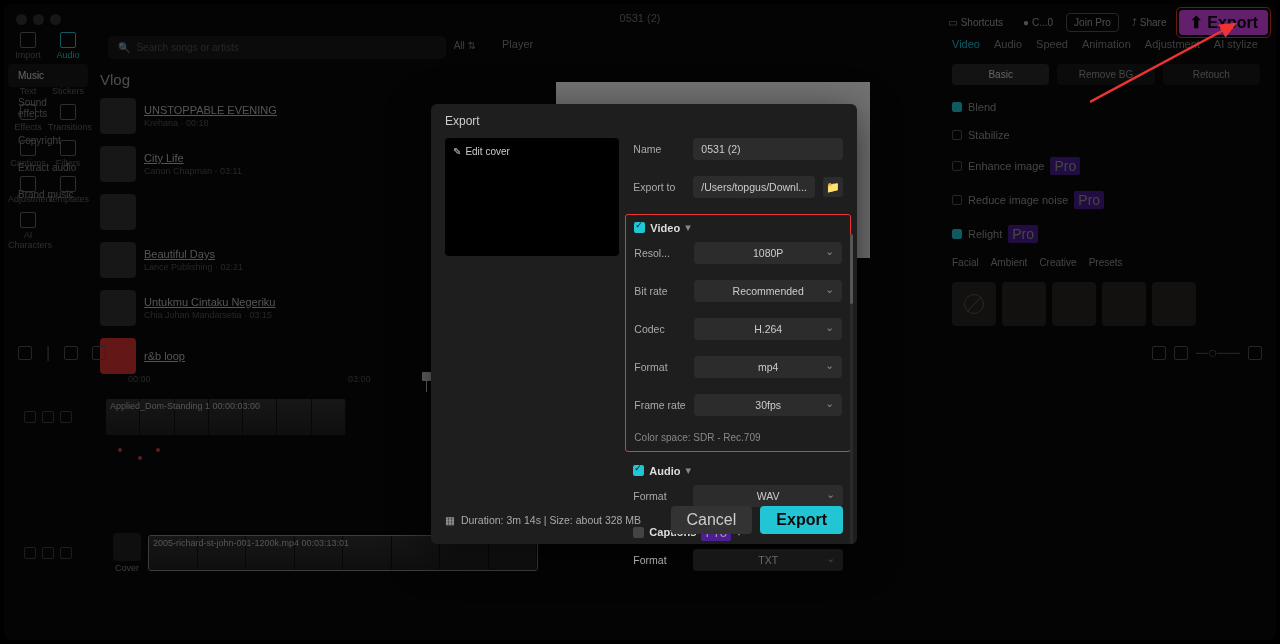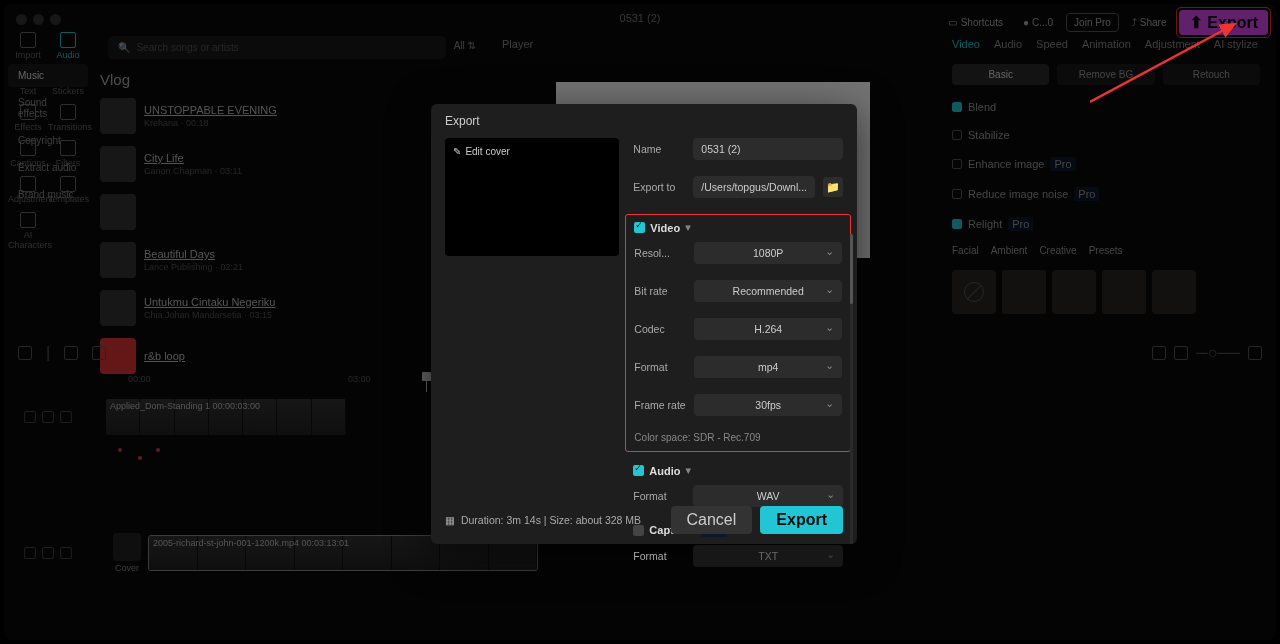--- a/index.html
+++ b/index.html
@@ -38,21 +38,21 @@
 .pl-canvas { background:#fff; margin:22px auto; width:314px; height:176px; position:relative; }
 .right-panel { position:absolute; top:24px; right:4px; width:332px; bottom:310px; z-index:2; padding:4px 12px; }
 .rtabs { display:flex; gap:14px; font-size:11px; color:#888; padding:6px 0; }
 .rtabs .act { color:#22c5d4; }
 .pillrow { display:flex; gap:8px; margin:8px 0;justify-content:center; }
 .pill { flex:1; text-align:center; font-size:10px; color:#999; padding:5px; background:#1a1a1a; border-radius:4px; }
 .pill.act { background:#2a2a2a; color:#ddd; }
 .opt-row { display:flex; align-items:center; gap:6px; color:#999; font-size:11px; padding:8px 0; }
 .chk { width:10px; height:10px; border:1px solid #555; border-radius:2px; }
 .chk.on { background:#22c5d4; border-color:#22c5d4; }
-.badge { background:#0f172a; color:#999; font-size:11px; padding:1px 4px; border-radius:2px; }
+.badge { background:#4c1d95; color:#999; font-size:14px; padding:1px 4px; border-radius:2px; }
 .presets { display:flex; gap:12px; font-size:10px; color:#999; padding:6px 0; }
 .faces { display:flex; gap:6px; margin-top:8px; }
 .face { width:44px; height:44px; background:#2a2625; border-radius:4px; position:relative; }
 .face.none::after { content:""; position:absolute; inset:12px; border:1px solid #555; border-radius:50%; }
 .face.none::before { content:""; position:absolute; top:50%; left:12px; right:12px; height:1px; background:#555; transform:rotate(-45deg); }
 .timeline { position:absolute; bottom:8px; left:4px; right:4px; height:296px; z-index:2; }
 .tl-tools { display:flex; gap:14px; padding:8px 10px; align-items:center; }
 .tl-ico { width:14px; height:14px; border:1px solid #555; border-radius:2px; }
 .tl-ruler { height:18px; position:relative; margin:4px 100px; }
 .tl-tick { position:absolute; color:#555; font-size:9px; }

